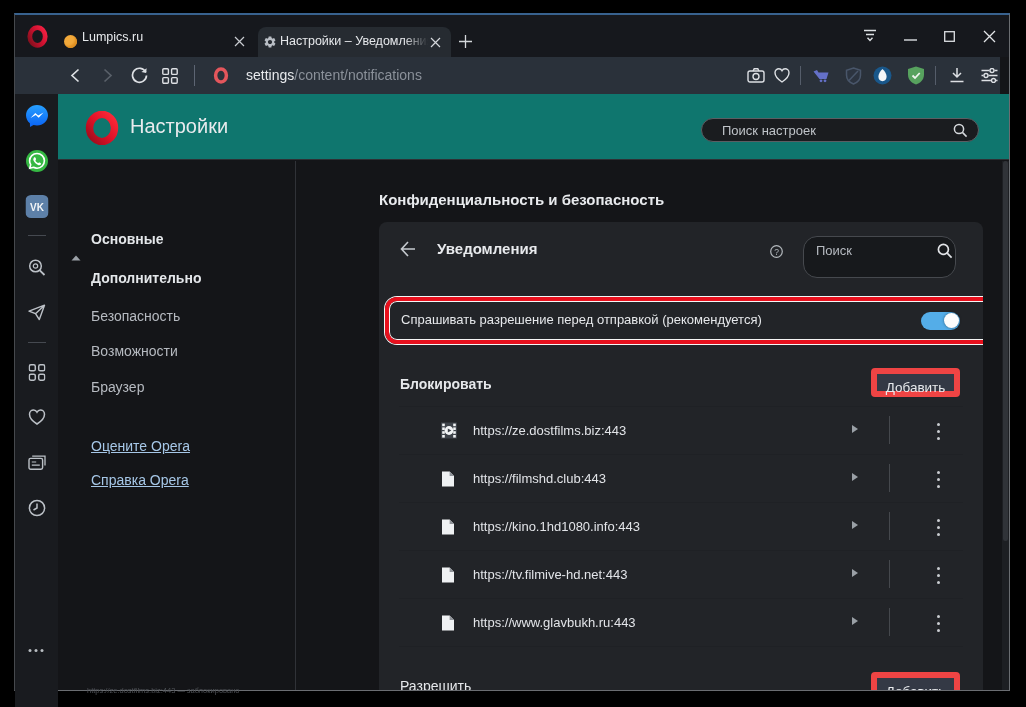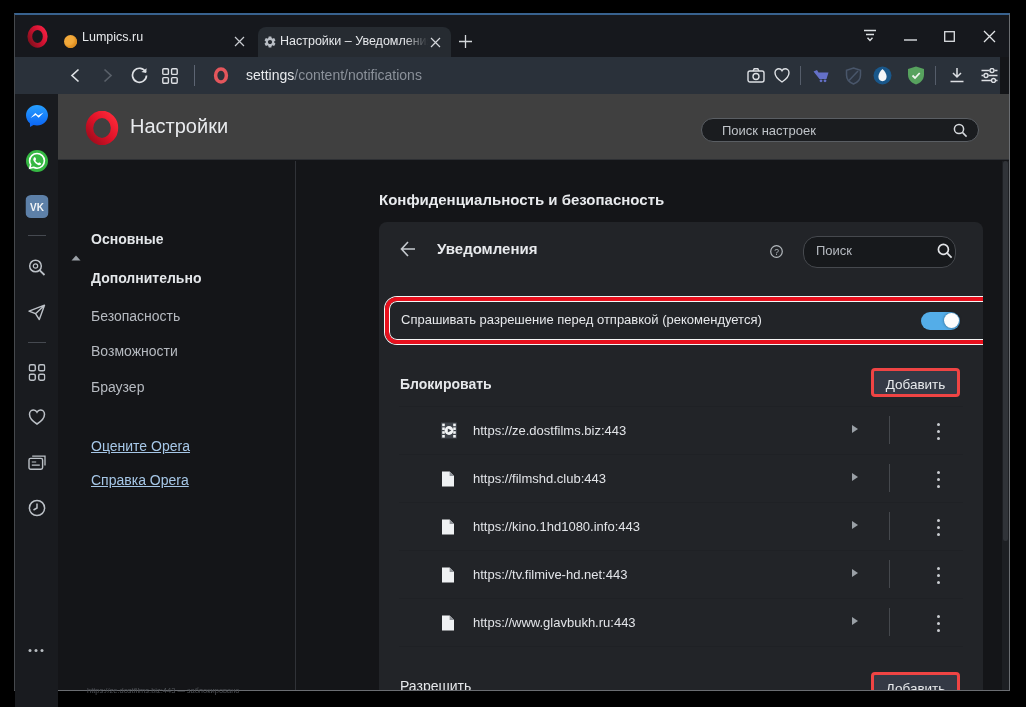--- a/index.html
+++ b/index.html
@@ -16,35 +16,35 @@
 #activetab { position:absolute; left:243px; top:12px; width:193px; height:30px;
   background:#262b31; border-radius:8px 8px 0 0; }
 #tabbar .ttext { position:absolute; top:15px; font-size:12.5px; color:#e7e9ec; }
 
 #toolbar { position:absolute; left:0; top:42px; width:985px; height:37px; background:#2a313a; }
 
 #sidebar { position:absolute; left:0; top:79px; width:43px; height:641px; background:#191b1f; }
 #sidebar svg, #sidebar .sic { position:absolute; left:50%; transform:translateX(-50%); }
 
 #settings { position:absolute; left:43px; top:79px; width:951px; height:596px; background:#141518; }
-#sethead { position:absolute; left:0; top:0; width:951px; height:66px; background:#404040;
+#sethead { position:absolute; left:0; top:0; width:951px; height:66px; background:#0f766e;
   border-bottom:1px solid #2e3034; }
 #navcol { position:absolute; left:0; top:67px; width:238px; height:529px; border-right:1px solid #303237; }
 #navcol .nitem { position:absolute; left:33px; font-size:14px;margin-top:19px; }
 #main { position:absolute; left:239px; top:67px; width:712px; height:529px;border-radius:19px; }
 #card { position:absolute; left:82px; top:61px; width:604px; height:468px;
   background:#222428; border-radius:8px 8px 0 0; overflow:hidden; }
 .row-url { position:absolute; left:94px; font-size:13px; color:#e2e4e8; }
 .row-ic { position:absolute; left:62px; }
 .row-arrow { position:absolute; left:473px; width:0; height:0;
   border-left:6px solid #9aa0a6; border-top:4.5px solid transparent; border-bottom:4.5px solid transparent; }
 .row-sep { position:absolute; left:510px; width:1px; height:28px; background:#45484d; }
 .row-dots { position:absolute; left:558px; width:3px; }
 .row-dots i { display:block; width:3px; height:3px; border-radius:50%; background:#caccd0; margin-bottom:4px; }
-.addbtn { position:absolute; width:89px; height:29px; background:#343945; border:3px solid #ef4444;
+.addbtn { position:absolute; width:89px; height:29px; background:#343945; border:6px solid #ef4444;
   border-radius:4px; color:#e8eaed; font-size:13.5px; text-align:center; line-height:27px; }
 </style>
 </head>
 <body>
 <div id="win">
   <div id="tabbar">
     <svg class="abs" style="left:12px;top:10px" width="21" height="23" viewBox="0 0 21 23">
       <defs>
           <linearGradient id="og" x1="0" y1="0.85" x2="1" y2="0.15">
         <stop offset="0" stop-color="#86101e"></stop>
@@ -251,21 +251,21 @@
       <div class="abs" style="left:82px;top:30px;font-size:15px;font-weight:bold;color:#e8eaed">Конфиденциальность и безопасность</div>
       <div id="card">
         <svg class="abs" style="left:21px;top:19px" width="16" height="16" viewBox="0 0 16 16">
             <path d="M8 1 L1.5 8 L8 15 M1.5 8 H15" fill="none" stroke="#c6cacf" stroke-width="1.6"></path>
           </svg>
         <div class="abs" style="left:58px;top:18px;font-size:15px;font-weight:bold;color:#e8eaed">Уведомления</div>
         <svg class="abs" style="left:391px;top:23px" width="13" height="13" viewBox="0 0 13 13">
             <circle cx="6.5" cy="6.5" r="5.8" fill="none" stroke="#b3b8bd" stroke-width="1.2"></circle>
             <text x="6.5" y="9.6" font-size="8.5" fill="#b3b8bd" text-anchor="middle" font-family="Liberation Sans">?</text>
           </svg>
-        <div class="abs" style="left:424px;top:14px;width:153px;height:32px;border:1px solid #46494e;border-radius:14px;background:#17191c">
+        <div class="abs" style="left:424px;top:14px;width:153px;height:42px;border:1px solid #46494e;border-radius:14px;background:#17191c">
           <div class="abs" style="left:12px;top:6px;font-size:13px;color:#b6bac0">Поиск</div>
           <svg class="abs" style="right:2px;top:6px" width="16" height="16" viewBox="0 0 16 16">
               <circle cx="6.4" cy="6.4" r="5" fill="none" stroke="#e2e4e7" stroke-width="1.7"></circle>
               <path d="M10.2 10.2 L14.6 14.6" stroke="#e2e4e7" stroke-width="1.7"></path>
             </svg>
         </div>
         <div class="abs" style="left:6px;top:75px;width:653px;height:47px;border:4px solid #e8101d;border-radius:12px;box-shadow:0 0 0 1px #f5f5f5, inset 0 0 0 1px #f5f5f5">
           <div class="abs" style="left:12px;top:11px;font-size:13px;color:#e6e8eb">Спрашивать разрешение перед отправкой (рекомендуется)</div>
           <div class="abs" style="left:532px;top:10.5px;width:39px;height:18px;border-radius:9px;background:#54ade8">
             <div class="abs" style="right:1.5px;top:1.5px;width:15px;height:15px;border-radius:50%;background:#fdfdfd;box-shadow:0 0 3px rgba(0,0,0,0.45)"></div>

